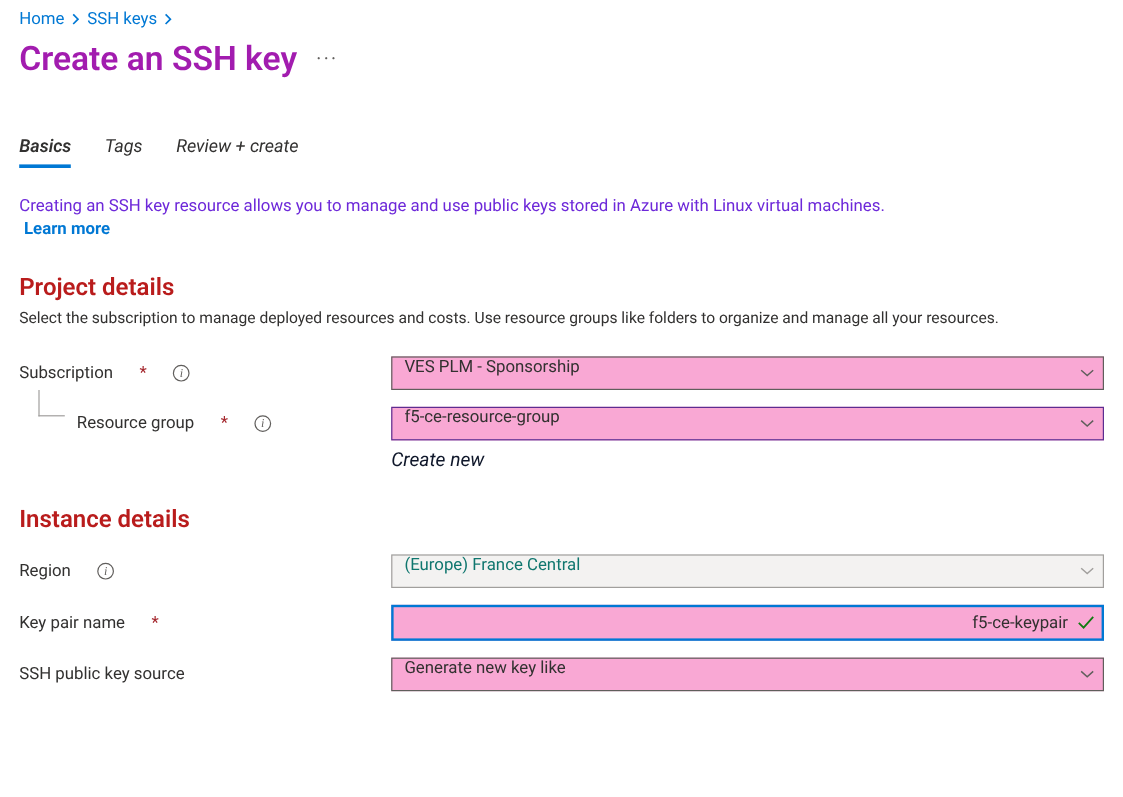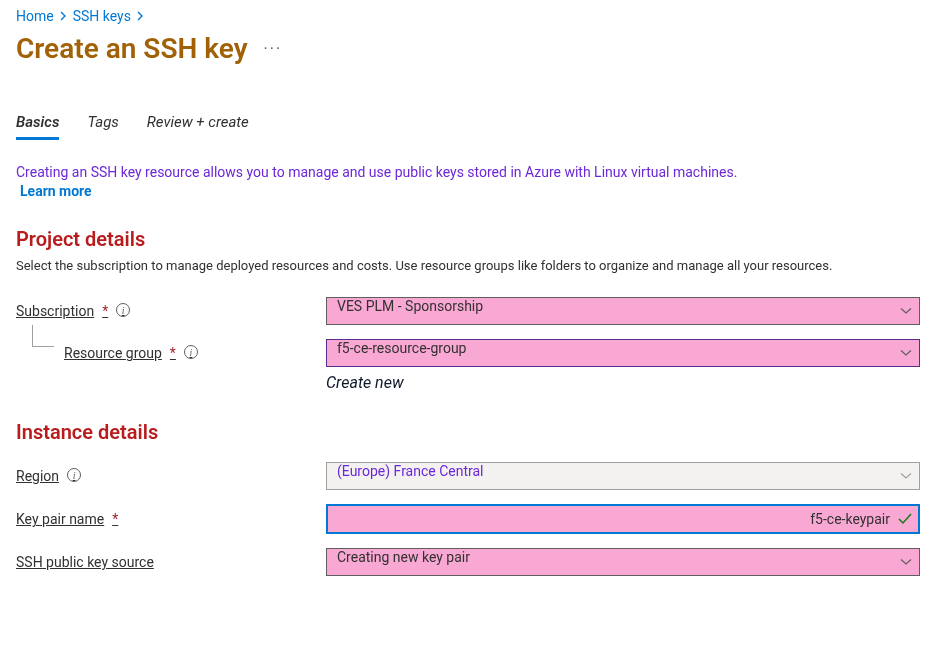--- a/index.html
+++ b/index.html
@@ -32,21 +32,21 @@
     }
     .page-title-row {
       display: flex;
       align-items: center;
       gap: 16px;
       margin-bottom: 48px;
     }
     .page-title {
       font-size: 28px;
       font-weight: 600;
-      color: #a16207;
+      color: #a21caf;
     }
     .more-icon {
       color: #605e5c;
       font-size: 16px;
       letter-spacing: 2px;
       cursor: pointer;
     }
     .tabs {
       display: flex;
       gap: 28px;
@@ -106,22 +106,22 @@
       height: 22px;
       border-left: 1px solid #a19f9d;
       border-bottom: 1px solid #a19f9d;
     }
     .form-label {
       width: 310px;
       flex-shrink: 0;
       font-size: 14px;
       color: #323130;
       display: flex;
-      gap: 8px;
-      text-decoration: underline;
+      align-items: center;
+      gap: 22px;
     }
     .form-label.indented {
       padding-left: 48px;
     }
     .required-star {
       color: #a4262c;
     }
     .info-icon {
       display: inline-flex;
       align-items: center;
@@ -159,21 +159,21 @@
       cursor: text;
     }
     .form-input.focused-blue {
       border: 2px solid #0078d4;
       height: 30px;
       padding: 0 28px 0 9px;
       text-align: right;
     }
     .form-select.disabled {
       background: #f3f2f1;
-      color: #6d28d9;
+      color: #0f766e;
       border-color: #a19f9d;
       cursor: default;
     }
     .chevron-icon {
       position: absolute;
       right: 8px;
       top: 50%;
       transform: translateY(-50%);
       pointer-events: none;
       color: #605e5c;
@@ -314,20 +314,20 @@
         </svg>
     </span>
   </div>
 </div>
 
 <div class="form-row">
   <label class="form-label">
     <span>SSH public key source</span>
   </label>
   <div class="form-control-wrap">
-    <div class="form-select">Creating new key pair</div>
+    <div class="form-select">Generate new key like</div>
     <span class="chevron-icon">
       <svg width="12" height="8" viewBox="0 0 12 8">
           <path d="M1 1.5 L6 6 L11 1.5" stroke="#605e5c" stroke-width="1.2" fill="none"></path>
         </svg>
     </span>
   </div>
 </div>
 
 </body></html>

